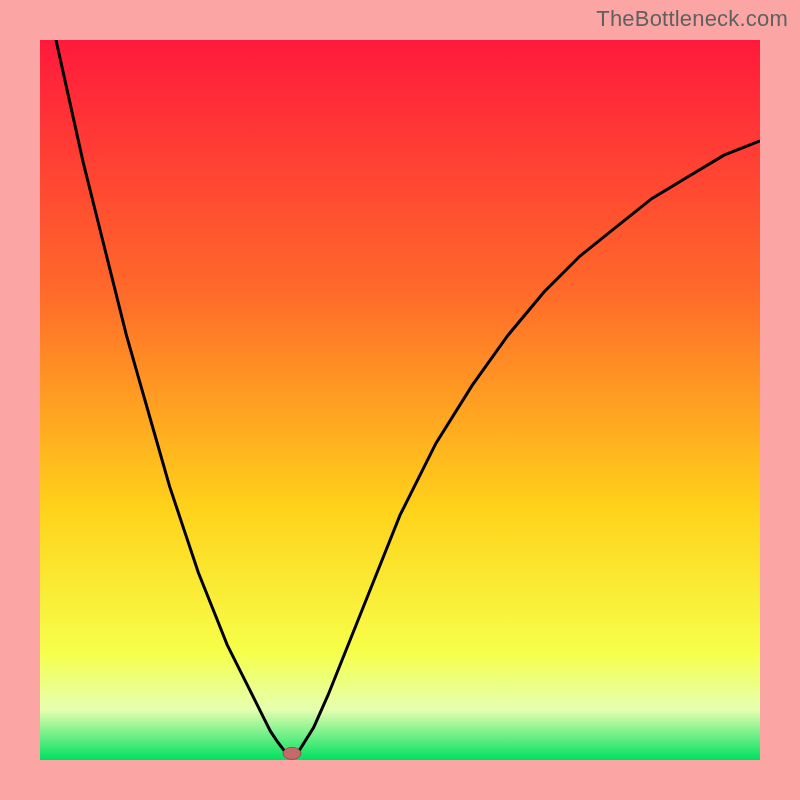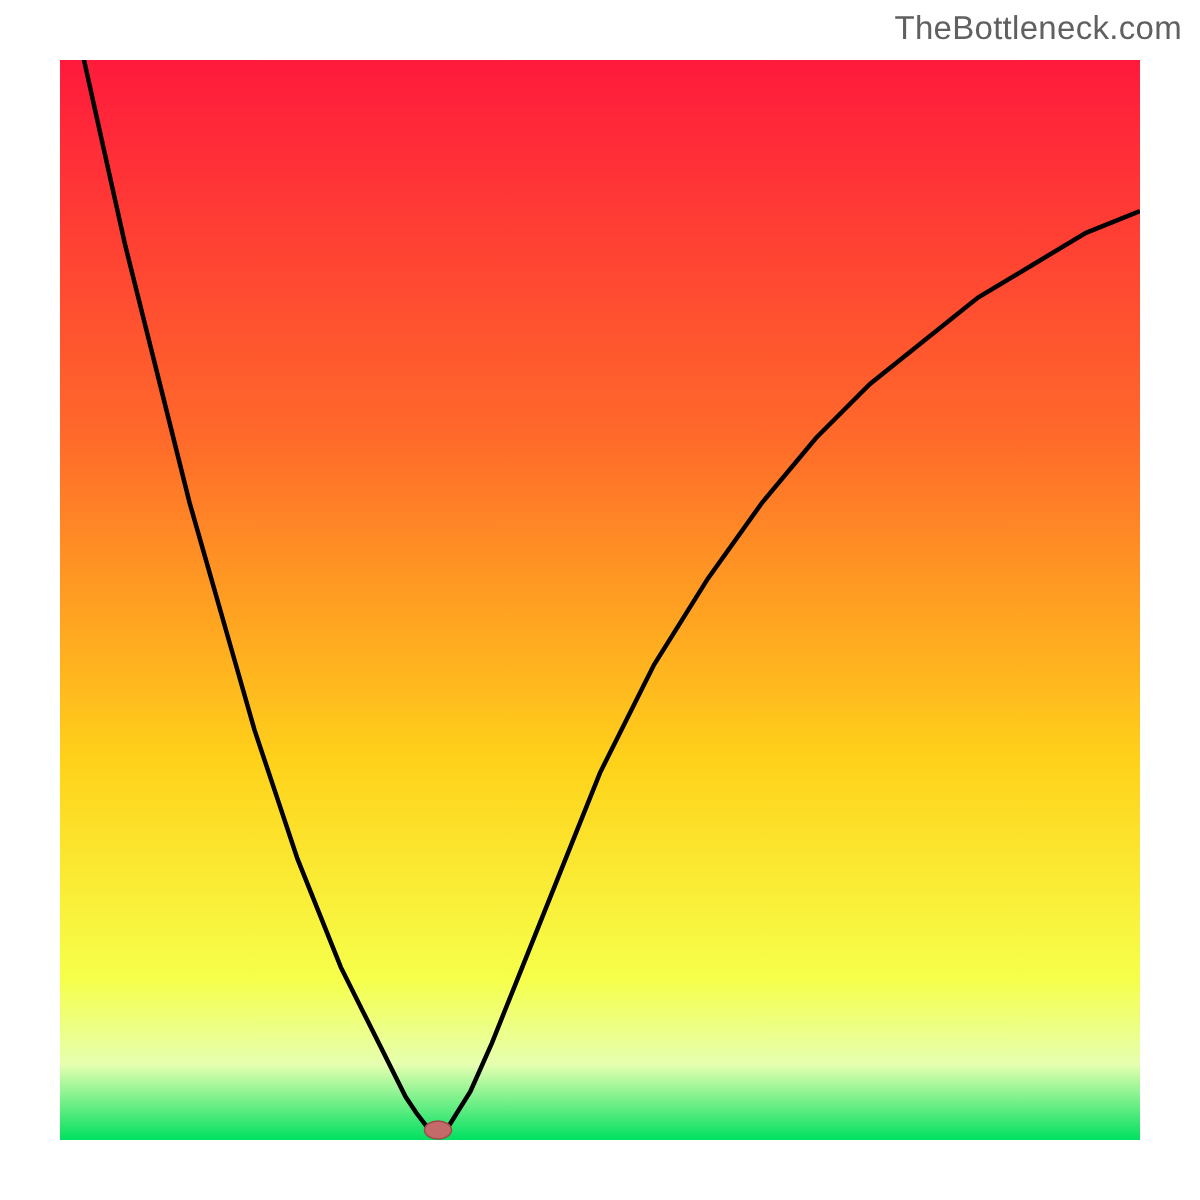--- a/index.html
+++ b/index.html
@@ -9,21 +9,21 @@
     height: 800px;
     background: #000;
     overflow: hidden;
   }
   .frame {
     position: absolute;
     left: 0;
     top: 0;
     width: 800px;
     height: 800px;
-    background: #ffffff;
+    background: #fca5a5;
   }
   .plot-area {
     position: absolute;
     left: 40px;
     top: 40px;
     width: 720px;
     height: 720px;
     overflow: hidden;
   }
   .plot-area svg {

